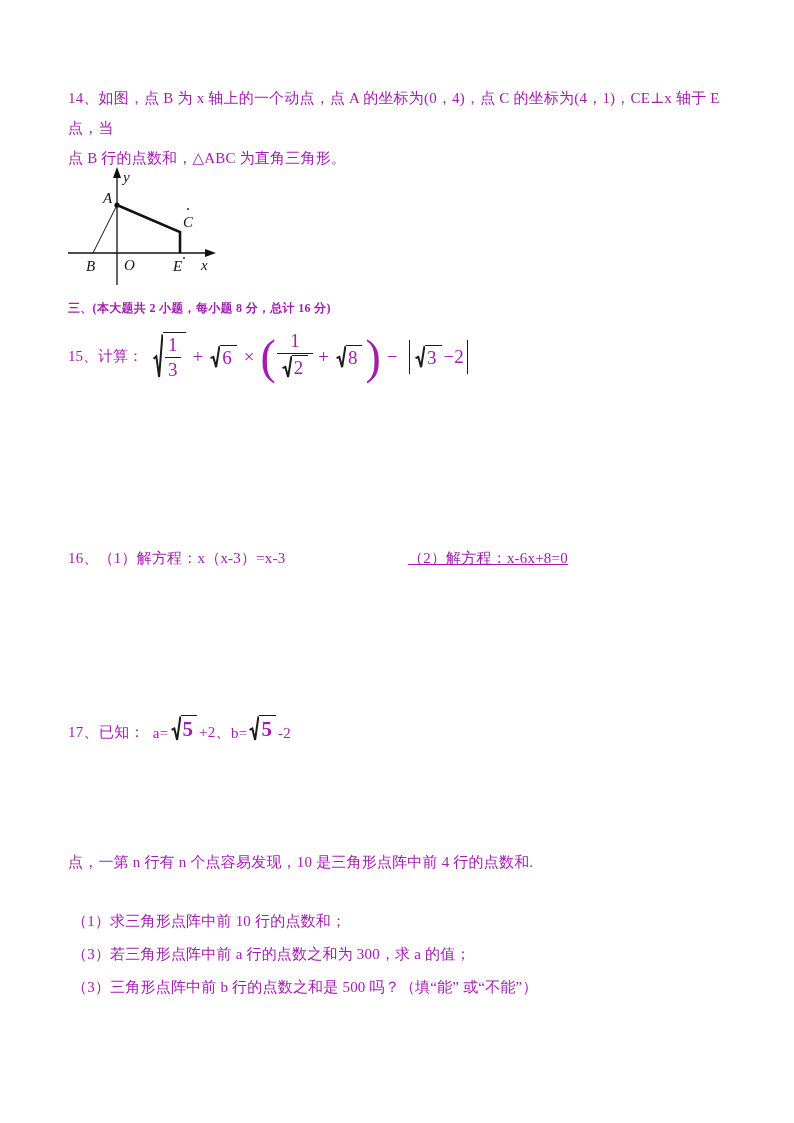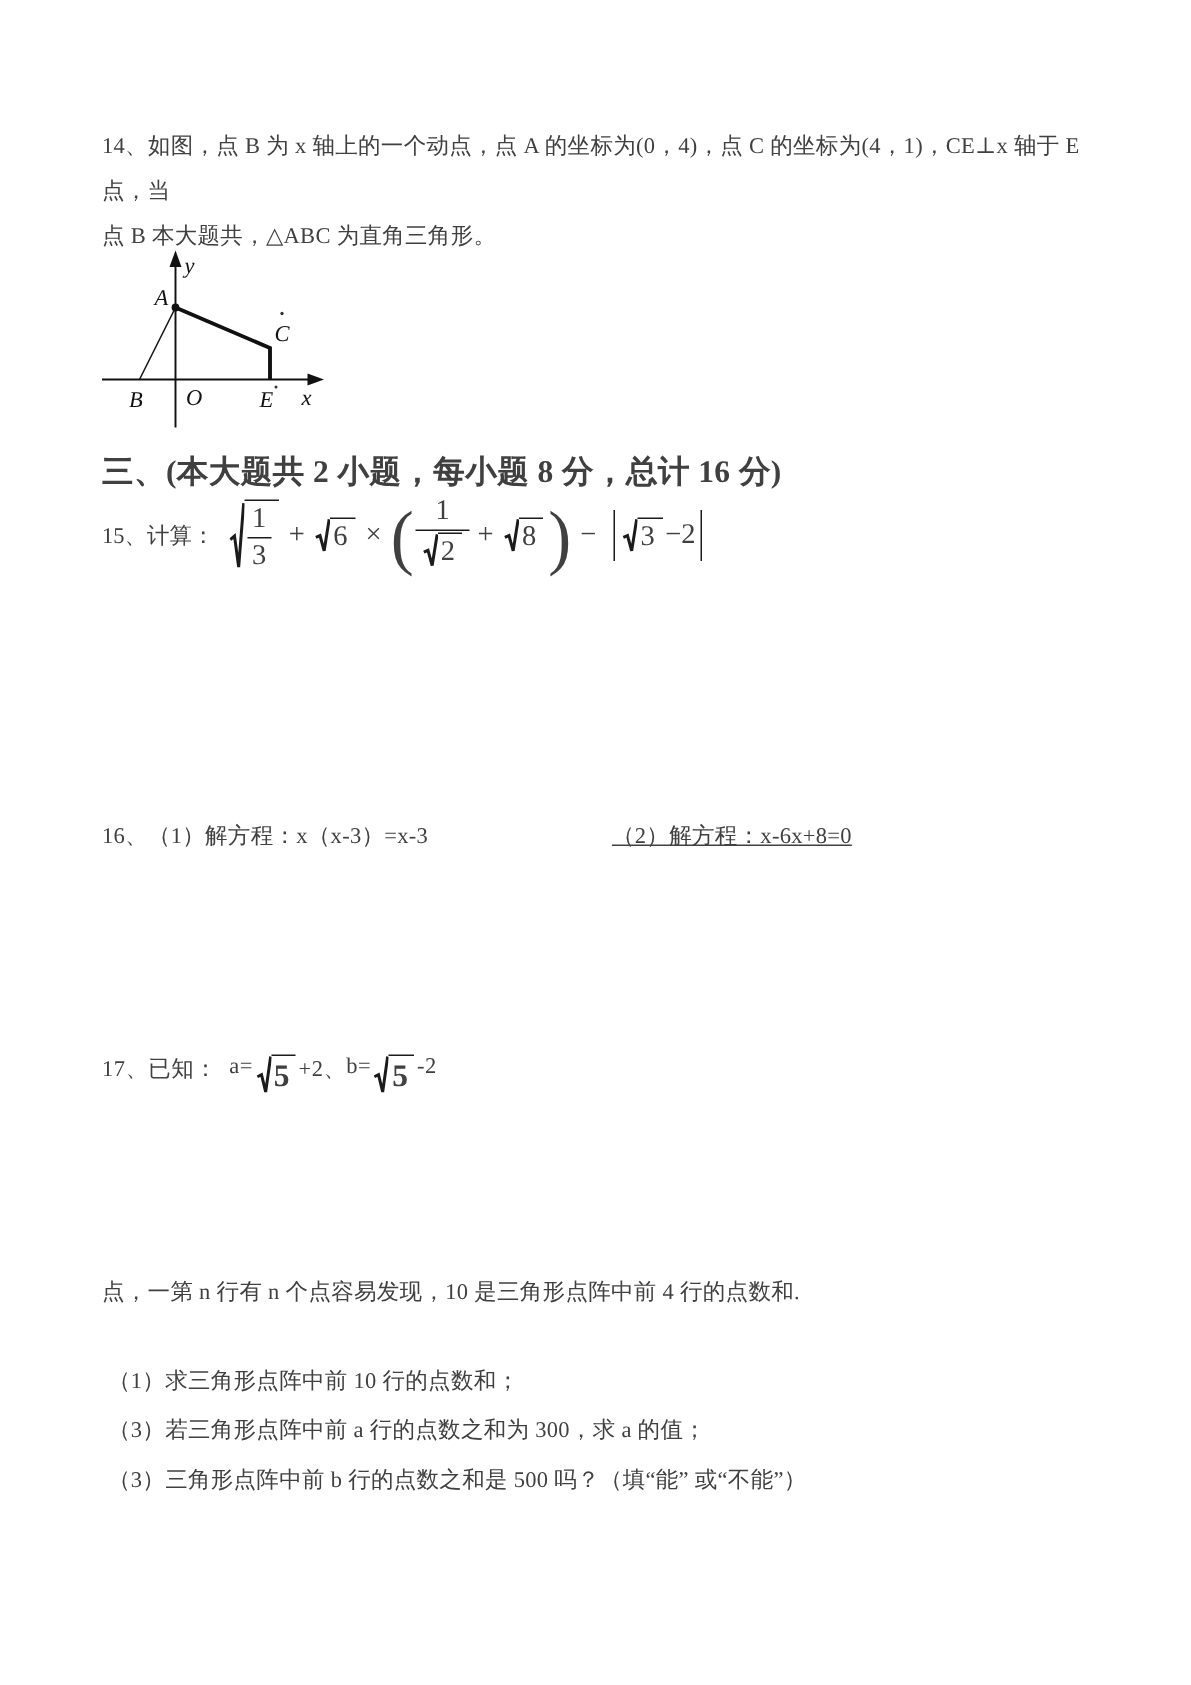--- a/index.html
+++ b/index.html
@@ -1,61 +1,61 @@
 <!DOCTYPE html>
 <html><head>
 <meta charset="utf-8">
 <style>
   html,body { margin:0; padding:0; background:#ffffff; }
   .page {
     position:relative;
     width:794px; height:1123px;
     background:#ffffff;
     font-family:"Liberation Serif","DejaVu Serif",serif;
-    color:#404040;
+    color:#a21caf;
     overflow:hidden;
   }
   .abs { position:absolute; }
   .para { font-size:15px; line-height:30px; letter-spacing:0.2px; }
   .para18 { font-size:15px; line-height:27px; letter-spacing:0.2px; }
-  .sec-header { font-size:21px; font-weight:bold; letter-spacing:0.3px; }
+  .sec-header { font-size:12px; font-weight:bold; letter-spacing:0.3px; }
 
   
   .formula-row { display:flex; align-items:center; font-size:19px; }
   .lead { font-size:15px; margin-right:8px; }
 
   .frac { display:inline-flex; flex-direction:column; align-items:center; line-height:1.15; }
   .frac .num { padding:0 3px 1px 3px; }
   .frac .den { border-top:1.6px solid #1b1b1b; padding:1px 3px 0 3px; }
 
   .sqrt { display:inline-flex; align-items:stretch; margin:0 2px; }
   .sqrt .radsign { width:10px; flex:none; display:block; }
   .sqrt .body { border-top:1.7px solid #1b1b1b; padding:1px 5px 0 2px;
                 display:inline-flex; align-items:center; }
 
   .op { margin:0 5px; }
   .paren-big { font-size:46px; font-weight:400; line-height:0.85;
                transform:scaleY(1.05); margin:0 1px; }
   .absgrp { display:inline-flex; align-items:center; margin-left:3px; }
   .absgrp .bar { width:1.5px; background:#1b1b1b; align-self:stretch; margin:0 3px; }
 
-  .q17-row { display:flex; align-items:flex-start; font-size:15px; }
+  .q17-row { display:flex; align-items:flex-end; font-size:15px;margin-top:12px; }
   .q17-row .mono-ish { letter-spacing:0.3px; }
   .sqrt17 .body { font-size:21px; font-weight:600; padding:1px 4px 0 2px; }
 
   svg text.dlabel { font-style:italic; font-size:15px; font-family:"Liberation Serif","DejaVu Serif",serif; fill:#111; }
 </style>
 </head>
 <body>
 
 <div class="page">
 
   <div class="abs para" style="top:83px; left:68px; width:668px;">
     <div>14、如图，点 B 为 x 轴上的一个动点，点 A 的坐标为(0，4)，点 C 的坐标为(4，1)，CE⊥x 轴于 E 点，当</div>
-    <div>点 B 本大题共，△ABC 为直角三角形。</div>
+    <div>点 B 行的点数和，△ABC 为直角三角形。</div>
   </div>
 
   <div class="abs" style="top:165px; left:62px;">
     <svg width="162" height="126" viewBox="0 0 162 126">
 
       <line x1="55" y1="10" x2="55" y2="120" stroke="#111" stroke-width="1.3"></line>
       <polygon points="55,2 51,13 59,13" fill="#111"></polygon>
 
       <line x1="6" y1="88" x2="146" y2="88" stroke="#111" stroke-width="1.3"></line>
       <polygon points="154,88 143,84 143,92" fill="#111"></polygon>

